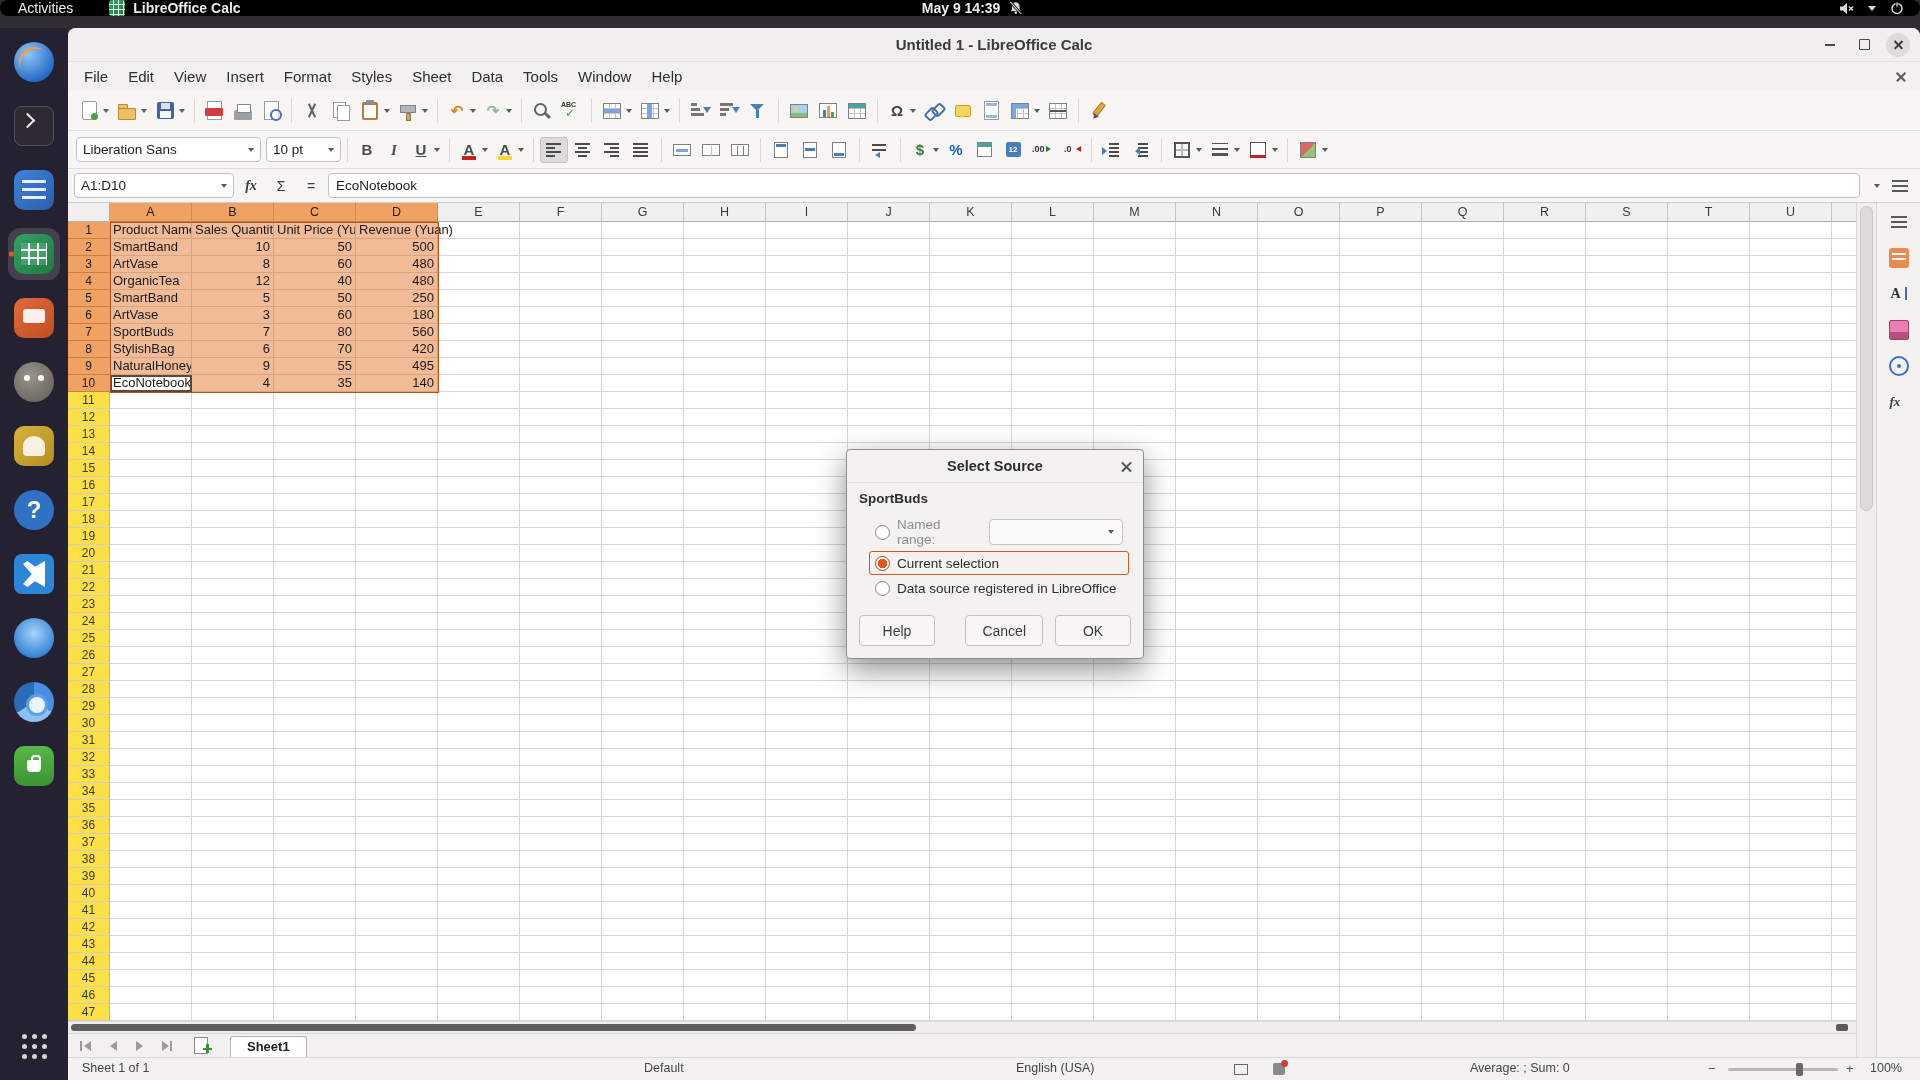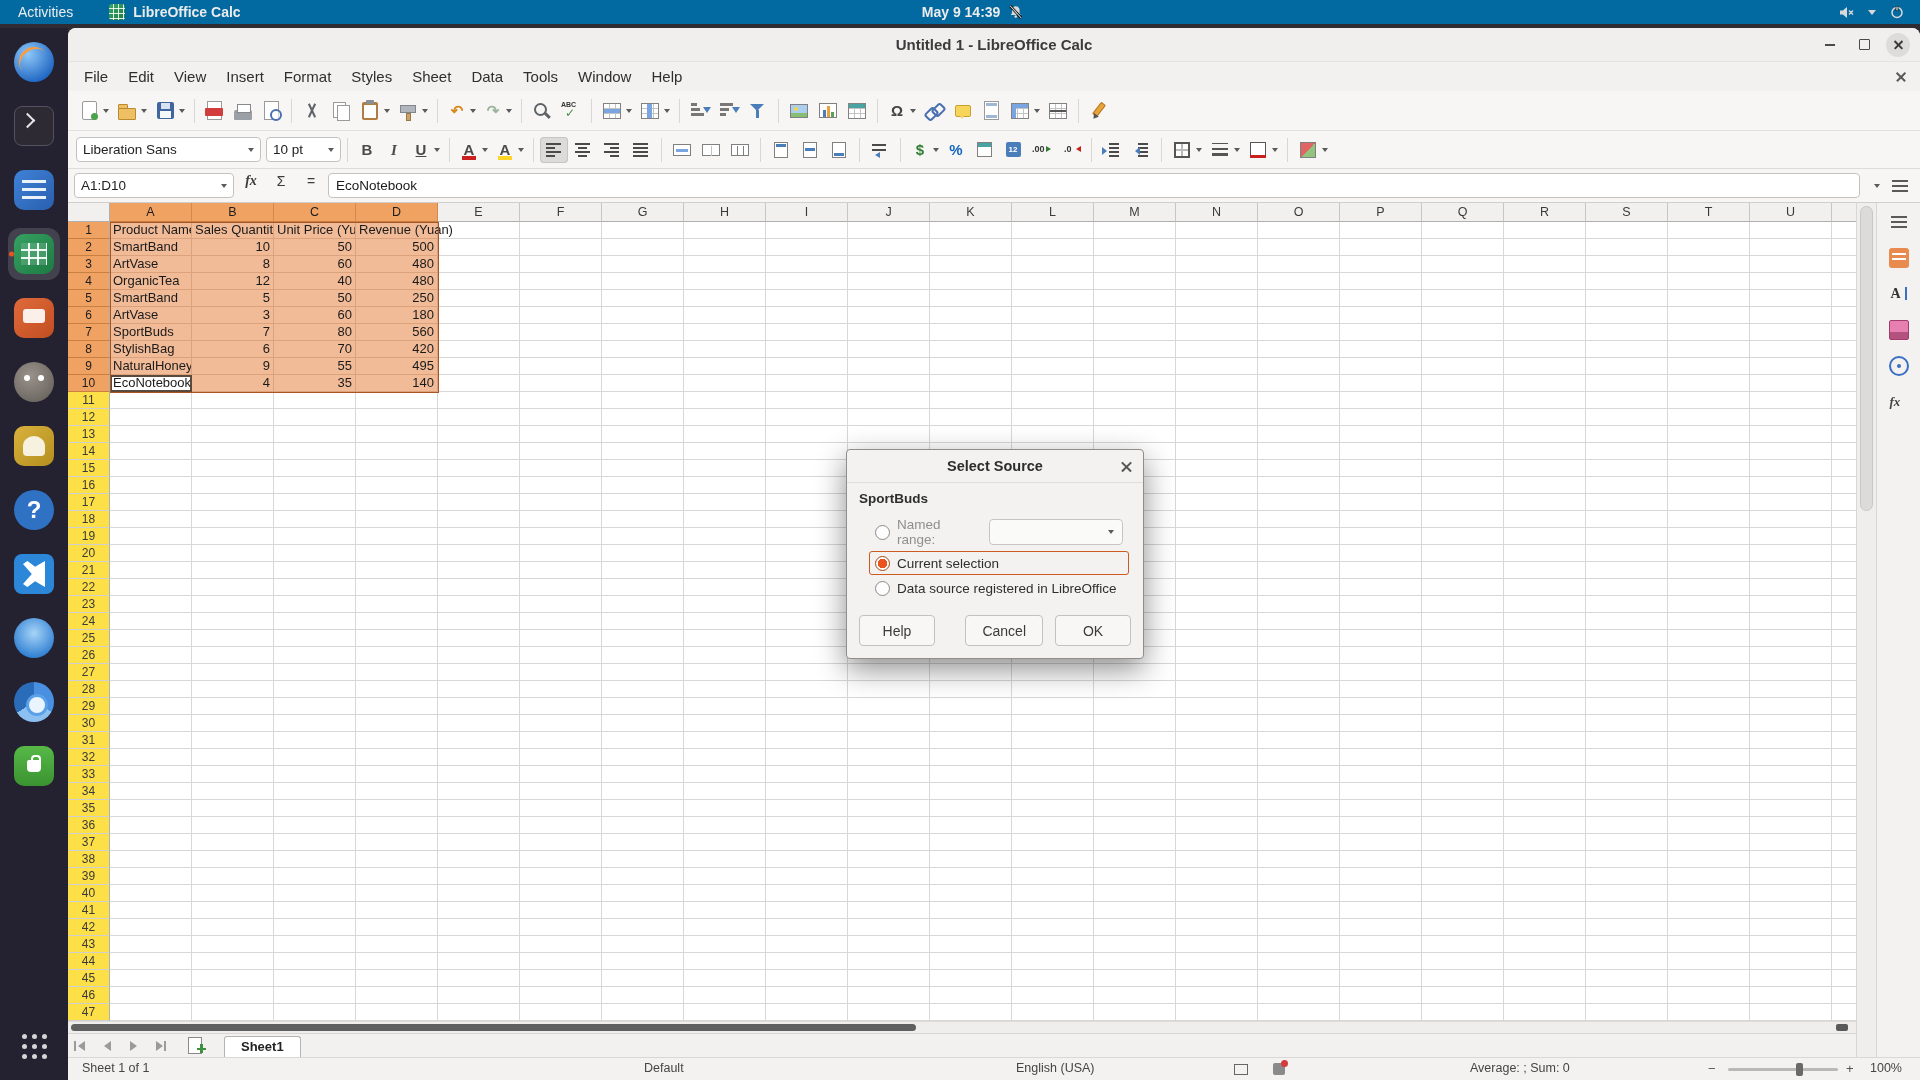--- a/index.html
+++ b/index.html
@@ -1,22 +1,22 @@
 <!DOCTYPE html>
 <html style="--accent: #e95420; --selfill: #f2bb98; --selhead: #f0a263;"><head>
 <meta charset="utf-8">
 <style>
   html,body{margin:0;padding:0;width:1920px;height:1080px;overflow:hidden;
     font-family:"Liberation Sans",sans-serif;background:#2f2d33;-webkit-font-smoothing:antialiased;}
   *{box-sizing:border-box;}
   :root{--accent:#e95420;--selfill:#f2bb98;--selhead:#f0a263;--colw:82px;--rowh:17px;}
 
   
-  .topbar{position:absolute;left:0;top:0;width:1920px;height:24px;background:#0369a1;
-    display:flex;align-items:center;color:#ececec;font-size:14px;z-index:60;}
+  .topbar{position:absolute;left:0;top:0;width:1920px;height:16px;background:#000000;
+    display:flex;align-items:center;color:#ececec;font-size:14px;z-index:60;border-radius:11px;}
   .tb-activities{padding:0 18px;height:100%;display:flex;align-items:center;}
   .tb-app{display:flex;align-items:center;gap:8px;margin-left:18px;font-weight:600;}
   .mini-calc{width:16px;height:16px;border-radius:3px;background:linear-gradient(135deg,#3aa768,#1d7a42);
     background-image:repeating-linear-gradient(to bottom,transparent 0 4px,rgba(255,255,255,.85) 4px 5px),
     repeating-linear-gradient(to right,transparent 0 4px,rgba(255,255,255,.85) 4px 5px),linear-gradient(135deg,#3aa768,#1d7a42);}
   .tb-center{position:absolute;left:50%;top:0;height:100%;transform:translateX(-38%);
     display:flex;align-items:center;gap:8px;font-weight:600;}
   .tb-right{margin-left:auto;display:flex;align-items:center;gap:14px;padding-right:16px;height:100%;}
   .chev-dn-w{width:0;height:0;border-left:4px solid transparent;border-right:4px solid transparent;border-top:5px solid #d9d9d9;}
 
@@ -185,21 +185,21 @@
   .i-border-style{background-repeat:no-repeat;background-image:linear-gradient(#555,#555),linear-gradient(#555,#555),linear-gradient(#555,#555);
     background-size:16px 1px,16px 2px,16px 3px;background-position:3px 4px,3px 9px,3px 14px;}
   .i-border-color{width:16px;height:16px;margin:3px;border:1.5px solid #555;background:#fff;}
   .i-border-color::after{left:-1.5px;bottom:-1.5px;width:16px;height:3.5px;background:#c9211e;}
   .i-conditional-formatting{width:16px;height:16px;margin:3px;border:1px solid #808080;background:linear-gradient(135deg,#e06666 0 50%,#93c47d 50%);}
 
   
   .fxbar{height:34px;background:#f7f6f5;border-bottom:1px solid #d0cfcd;display:flex;align-items:center;padding:0 6px;gap:4px;flex:none;}
   .namebox{width:160px;height:25px;background:#fff;border:1px solid #c3c2c0;border-radius:4px;display:flex;align-items:center;padding:0 6px;font-size:13.5px;color:#222;}
   .namebox .chev{margin-left:auto;}
-  .fx-btn{width:26px;height:25px;display:flex;justify-content:center;border-radius:4px;font-size:14px;color:#3c3c3c;}
+  .fx-btn{width:26px;height:25px;display:flex;align-items:center;justify-content:center;border-radius:4px;font-size:14px;color:#3c3c3c;}
   .fx-input{flex:1;height:25px;background:#fff;border:1px solid #c3c2c0;border-radius:4px;display:flex;align-items:center;padding:0 7px;font-size:13.5px;color:#1a1a1a;}
   .fx-expand{width:22px;height:25px;display:flex;align-items:center;justify-content:center;}
   .sb-burger{width:16px;height:2px;background:#5a5a5a;box-shadow:0 5px 0 #5a5a5a,0 10px 0 #5a5a5a;margin:-10px 6px 0 2px;}
 
   
   .content{flex:1;display:flex;min-height:0;}
   .sheetzone{flex:1;display:flex;flex-direction:column;min-width:0;background:#fff;}
   .colheads{height:19px;display:flex;flex:none;background:#f1f0ee;overflow:hidden;}
   .corner{width:42px;height:19px;background:#f1f0ee;border-right:1px solid #b0b0b0;border-bottom:1px solid #b0b0b0;flex:none;}
   .ch{width:var(--colw);height:19px;border-right:1px solid #c6c6c6;border-bottom:1px solid #b0b0b0;
@@ -230,21 +230,21 @@
   .sba-styles::before{content:"A";left:2px;top:1px;font:bold 14px/18px "Liberation Serif",serif;color:#333;}
   .sba-styles::after{right:2px;top:3px;width:2px;height:13px;background:#3a6fc4;}
   .sba-gallery{border:1px solid #a23b6e;background:linear-gradient(#e77fb1 0 60%,#b3527f 60%);border-radius:2px;}
   .sba-navigator{border:2.5px solid #3a6fc4;border-radius:50%;}
   .sba-navigator::before{left:6px;top:6px;width:4px;height:4px;border-radius:50%;background:#3a6fc4;}
   .sba-functions::before{content:"fx";left:1px;top:0;font:italic bold 13px/20px "Liberation Serif",serif;color:#444;}
 
   .hscrollrow{height:12px;background:#efeeec;position:relative;flex:none;border-top:1px solid #dddcda;}
   .hthumb{position:absolute;left:3px;top:2px;bottom:2px;width:845px;background:#5f5f5f;border-radius:5px;}
   .hsq{position:absolute;right:8px;top:2px;bottom:2px;width:12px;background:#5a5a5a;border-radius:2px;}
-  .tabsrow{height:24px;background:#f2f1ef;display:flex;align-items:center;padding-left:4px;gap:8px;flex:none;border-top:1px solid #d8d7d5;}
+  .tabsrow{height:24px;background:#f2f1ef;display:flex;align-items:center;padding-left:10px;gap:8px;flex:none;border-top:1px solid #d8d7d5;}
   .navbtn{width:18px;height:18px;display:flex;align-items:center;justify-content:center;position:relative;}
   .tri-l{width:0;height:0;border-top:5px solid transparent;border-bottom:5px solid transparent;border-right:7px solid #9a9a9a;}
   .tri-r{width:0;height:0;border-top:5px solid transparent;border-bottom:5px solid transparent;border-left:7px solid #9a9a9a;}
   .endbar-l::before{content:"";position:absolute;left:2px;top:4px;width:2px;height:10px;background:#9a9a9a;}
   .endbar-r::after{content:"";position:absolute;right:2px;top:4px;width:2px;height:10px;background:#9a9a9a;}
   .addsheet{width:14px;height:17px;background:#fff;border:1px solid #8a8a8a;position:relative;margin-left:12px;}
   .addsheet::before{content:"";position:absolute;right:-5px;bottom:3px;width:9px;height:2.5px;background:#3d9140;}
   .addsheet::after{content:"";position:absolute;right:-1.8px;bottom:-0.2px;width:2.5px;height:9px;background:#3d9140;}
   .sheet-tab{margin-left:14px;background:#fff;border:1px solid #b5b4b2;border-bottom:none;padding:2px 16px 3px;
     font-size:13px;font-weight:bold;color:#222;border-radius:3px 3px 0 0;align-self:flex-end;}

